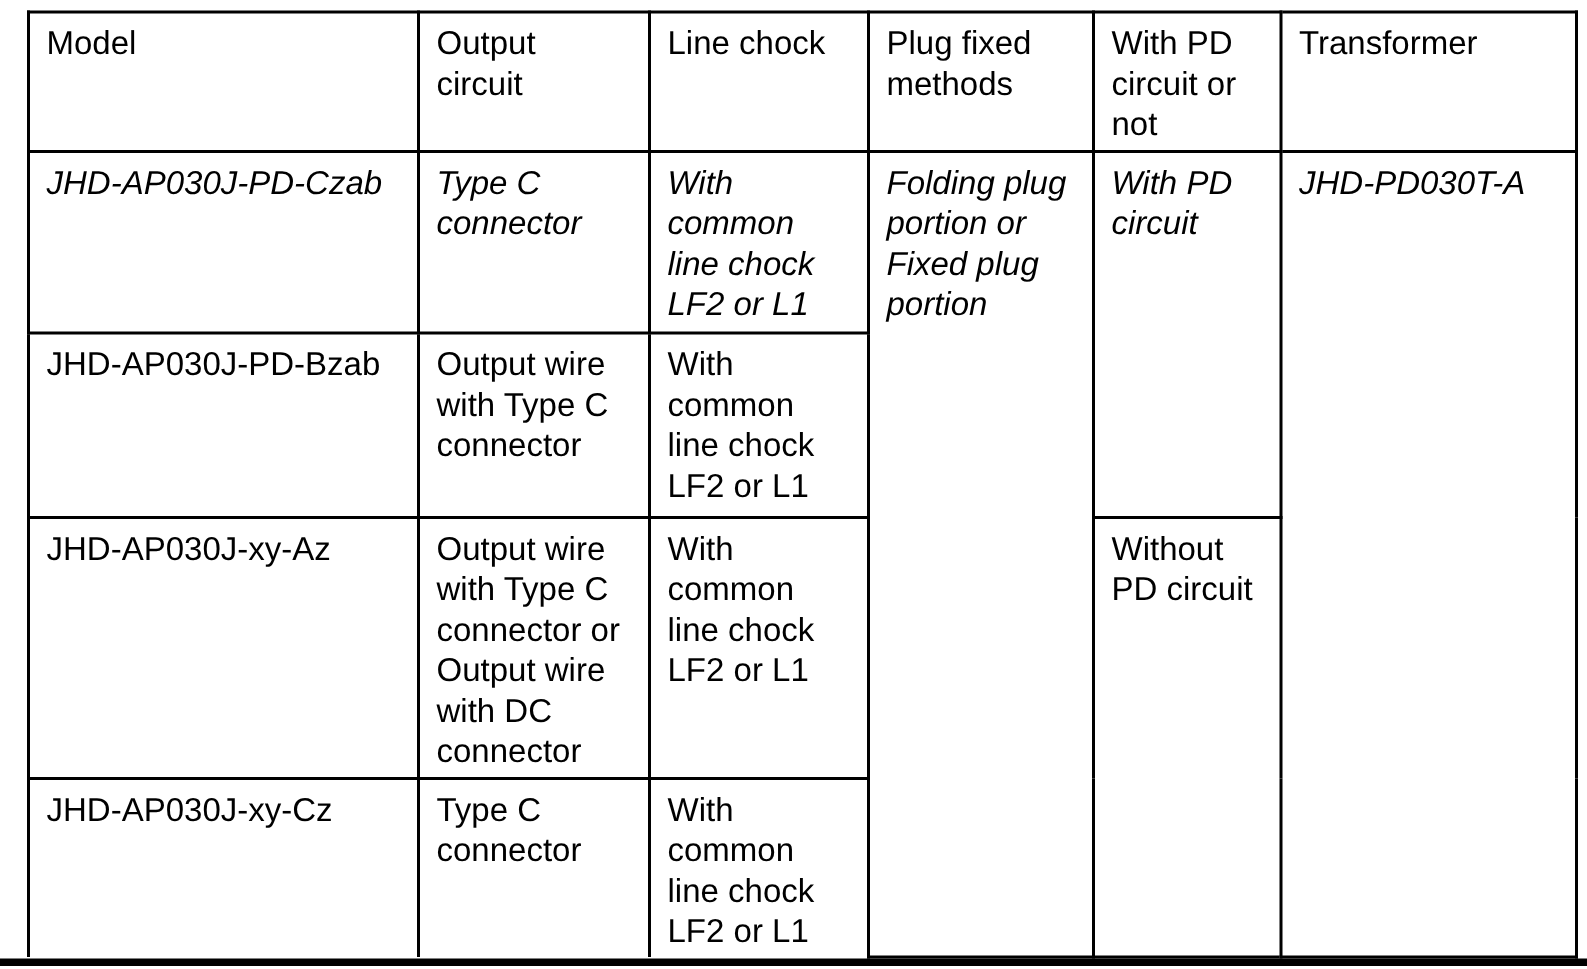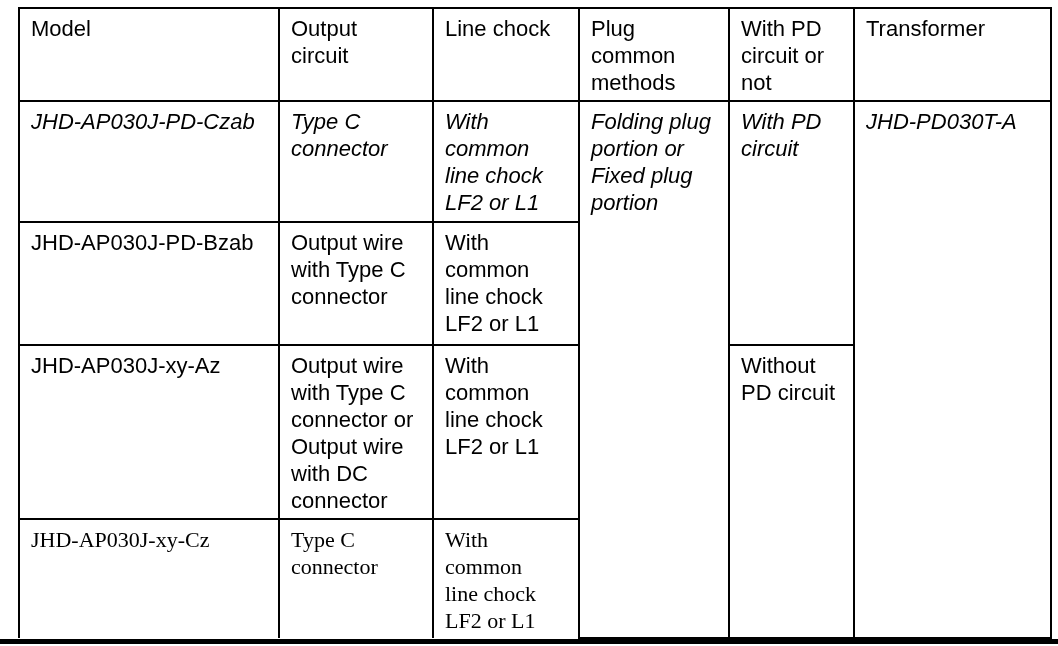--- a/index.html
+++ b/index.html
@@ -30,21 +30,20 @@
     font-size: 22px;
     line-height: 27px;
     font-weight: 400;
     color: #000000;
     white-space: pre-line;
     overflow: hidden;
   }
   tr.row-last th,
   tr.row-last td {
     border-bottom: none;
-    font-family: Liberation Serif, serif;
   }
   .bottom-rule {
     width: 1058px;
     height: 5px;
     background: #000000;
   }
   col.c1 { width: 260px; }
   col.c2 { width: 154px; }
   col.c3 { width: 146px; }
   col.c4 { width: 150px; }
@@ -65,21 +64,21 @@
         <col class="c5">
         <col class="c6">
     </colgroup>
 
     <tbody>
         <tr style="height:91px;">
       <th>Model</th>
       <th>Output
 circuit</th>
       <th>Line chock</th>
-      <th>Plug common
+      <th>Plug fixed
 methods</th>
       <th>With PD
 circuit or
 not</th>
       <th>Transformer</th>
     </tr>
 
     <tr style="height:121px;font-style:italic;">
       <td>JHD-AP030J-PD-Czab</td>
       <td>Type C

